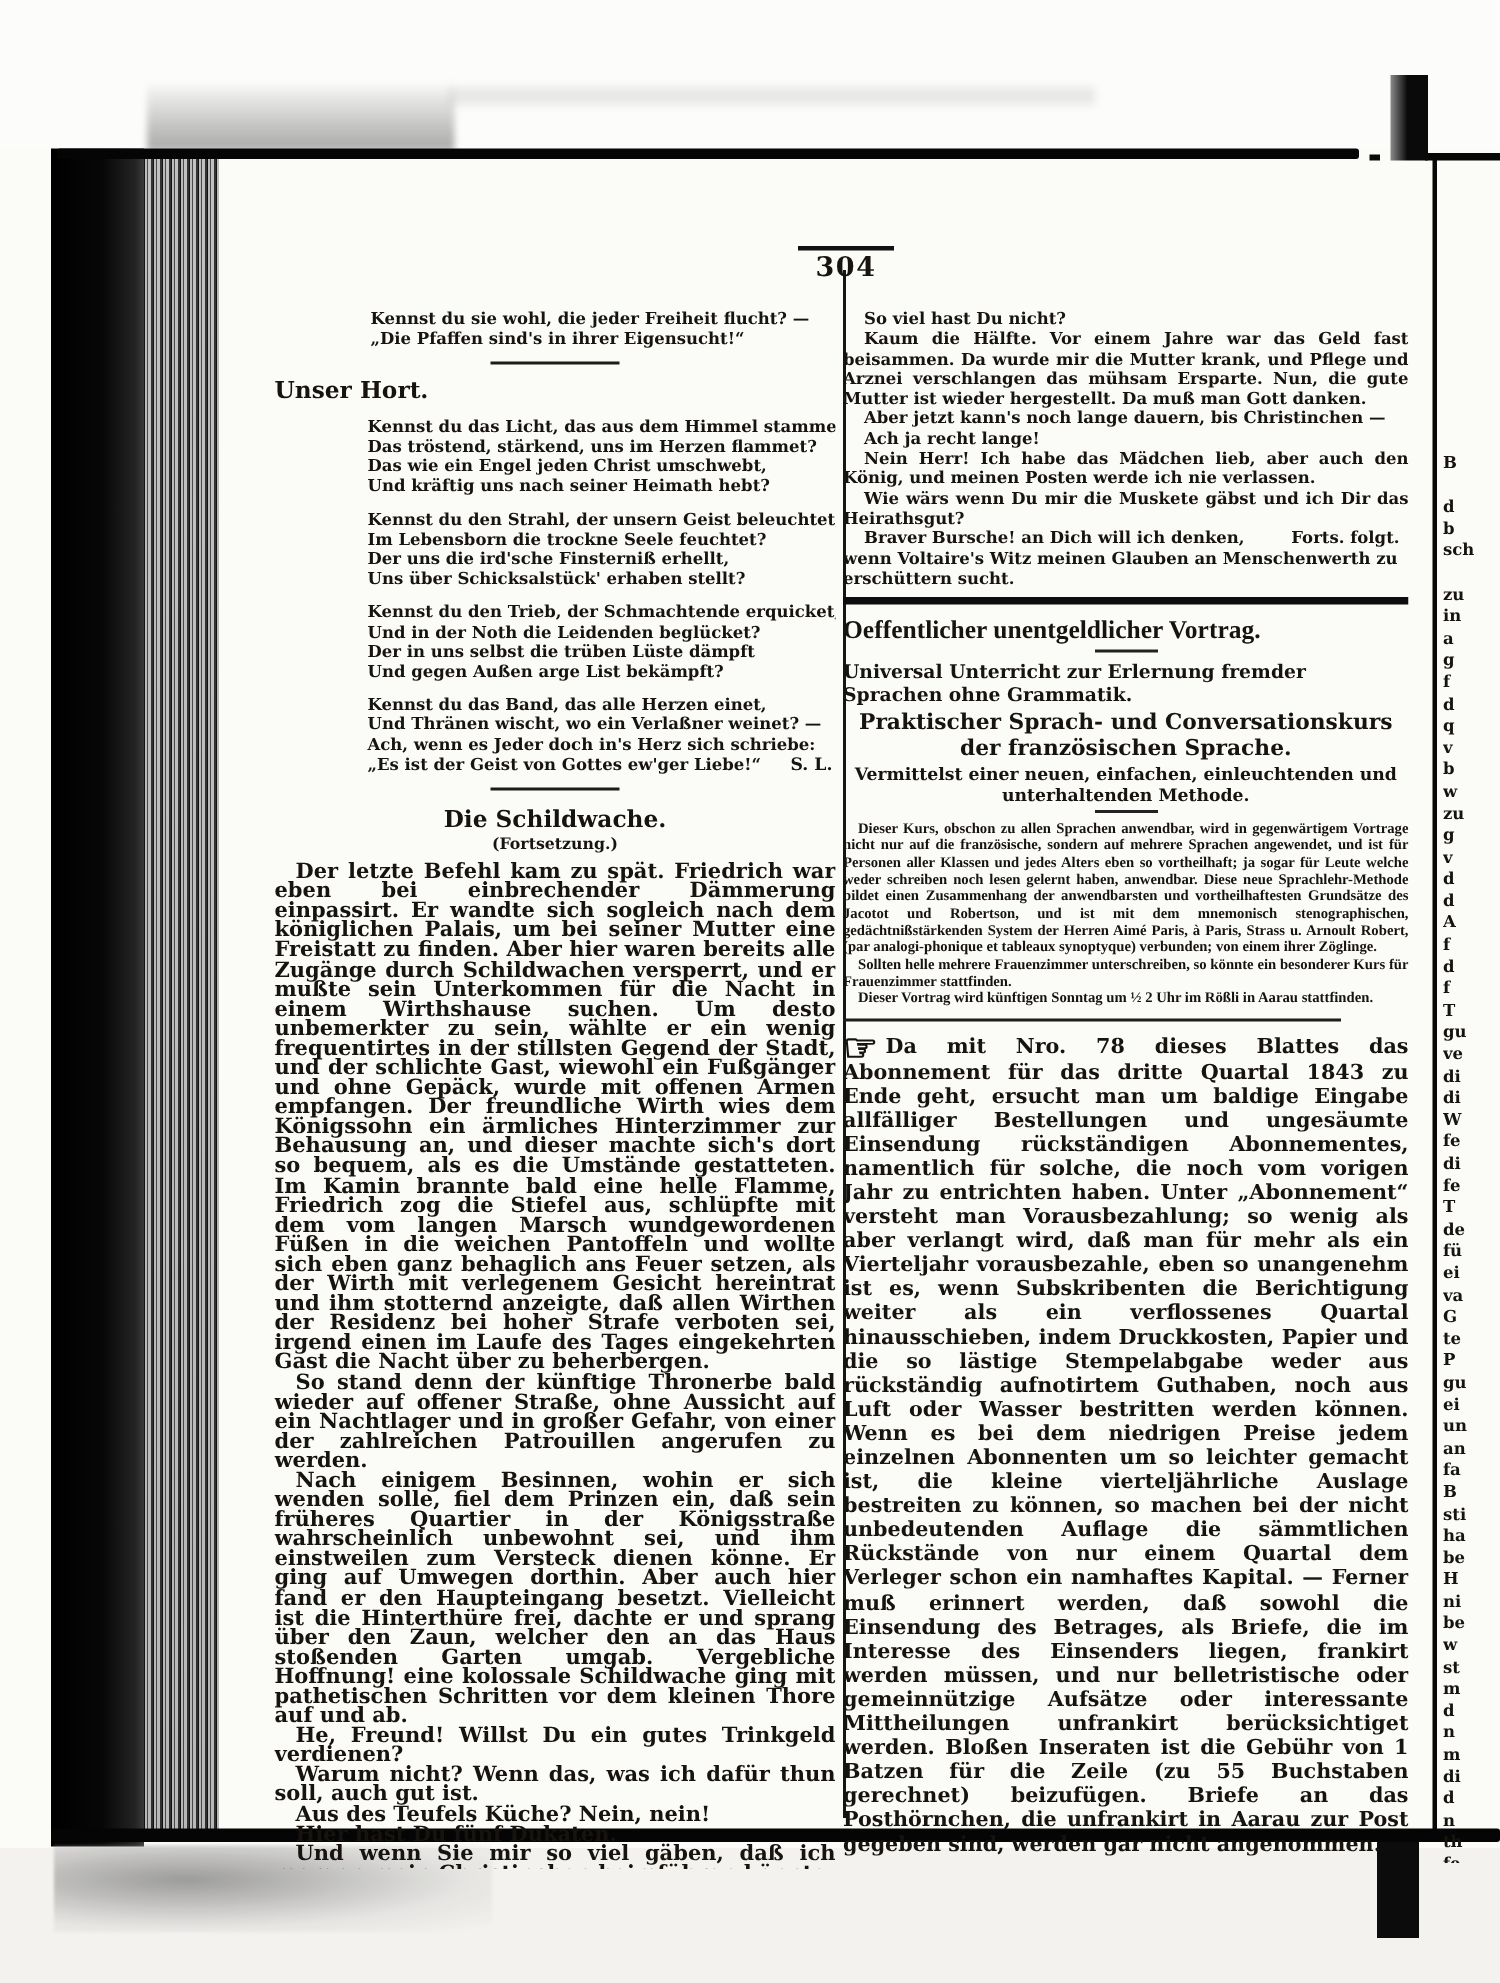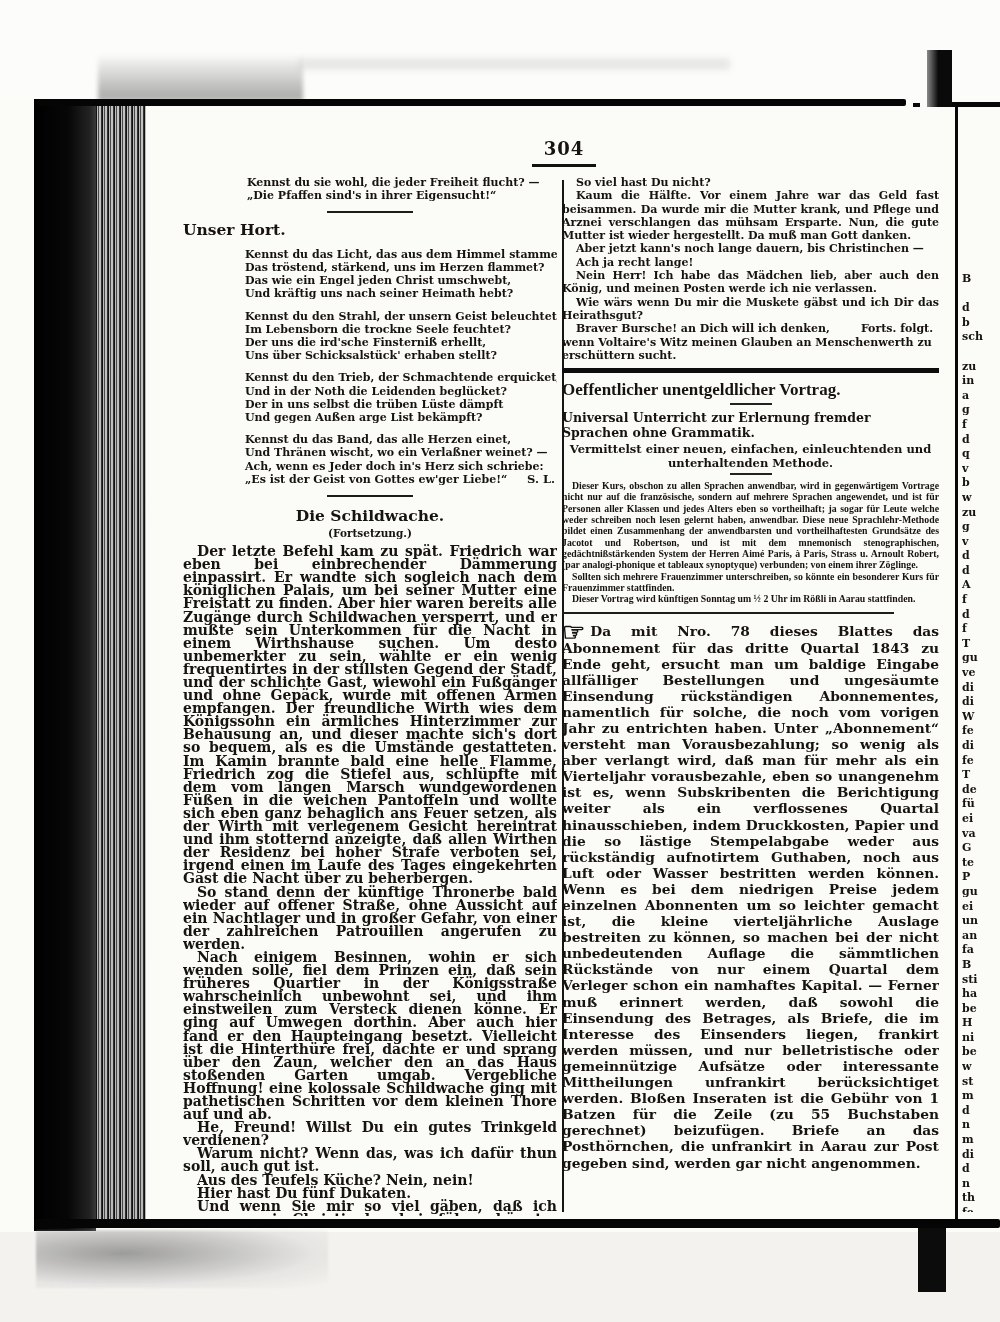--- a/index.html
+++ b/index.html
@@ -4,21 +4,21 @@
 <style>
   html,body{margin:0;padding:0;}
   body{
     position:relative;
     width:1000px;height:1322px;
     background:#fbfbf8;
     overflow:hidden;
     font-family:"DejaVu Serif",serif;
     color:#17130f;
   }
-  .frak{font-family:"DejaVu Serif",serif;font-weight:700;}
+  .frak{font-family:"DejaVu Serif",serif;font-weight:700;margin-top:30px;}
 
   
   .top-band{position:absolute;left:0;top:0;width:1000px;height:99px;background:#fcfcfa;}
   .bottom-band{position:absolute;left:0;top:1232px;width:1000px;height:90px;background:#f3f2ef;}
   .spine-black{position:absolute;left:34px;top:99px;width:62px;height:1132px;
     background:linear-gradient(90deg,#000 0%,#070707 55%,#232323 90%,#3a3a3a 100%);}
   .edge-streaks{position:absolute;left:96px;top:104px;width:50px;height:1122px;
     background:
       repeating-linear-gradient(90deg,rgba(15,15,15,.95) 0 1px,rgba(200,200,200,.85) 1px 2px,
         rgba(70,70,70,.9) 2px 3px,rgba(225,225,225,.7) 3px 5px,rgba(40,40,40,.85) 5px 6px),
@@ -178,27 +178,28 @@
       <p>Nein Herr! Ich habe das Mädchen lieb, aber auch den König, und meinen Posten werde ich nie verlassen.</p>
       <p>Wie wärs wenn Du mir die Muskete gäbst und ich Dir das Heirathsgut?</p>
     </div>
   <p class="dlg-last"><span class="forts">Forts. folgt.</span><span>Braver Bursche! an Dich will ich denken, wenn Voltaire's Witz meinen Glauben an Menschenwerth zu erschüttern sucht.</span></p>
 
   <div class="rule-heavy"></div>
 
   <div class="ad-title">Oeffentlicher unentgeldlicher Vortrag.</div>
   <div class="rule-small"></div>
   <div class="ad-sub1">Universal Unterricht zur Erlernung fremder Sprachen ohne Grammatik.</div>
+  <div class="ad-sub2">Praktischer Sprach- und Conversationskurs der französischen Sprache.</div>
   <div class="ad-sub3">Vermittelst einer neuen, einfachen, einleuchtenden und unterhaltenden Methode.</div>
   <div class="rule-small"></div>
 
   <div class="ad-body">
 
   <p>Dieser Kurs, obschon zu allen Sprachen anwendbar, wird in gegenwärtigem Vortrage nicht nur auf die französische, sondern auf mehrere Sprachen angewendet, und ist für Personen aller Klassen und jedes Alters eben so vortheilhaft; ja sogar für Leute welche weder schreiben noch lesen gelernt haben, anwendbar. Diese neue Sprachlehr-Methode bildet einen Zusammenhang der anwendbarsten und vortheilhaftesten Grundsätze des Jacotot und Robertson, und ist mit dem mnemonisch stenographischen, gedächtnißstärkenden System der Herren Aimé Paris, à Paris, Strass u. Arnoult Robert, (par analogi-phonique et tableaux synoptyque) verbunden; von einem ihrer Zöglinge.</p>
-      <p>Sollten sich mehrere Frauenzimmer unterschreiben, so könnte ein besonderer Kurs für Frauenzimmer stattfinden.</p>
+      <p>Sollten helle mehrere Frauenzimmer unterschreiben, so könnte ein besonderer Kurs für Frauenzimmer stattfinden.</p>
       <p>Dieser Vortrag wird künftigen Sonntag um ½ 2 Uhr im Rößli in Aarau stattfinden.</p>
     </div>
 
   <div class="rule-thin-long"></div>
 
   <div class="notice">
     <span class="hand">☞</span><span>Da mit Nro. 78 dieses Blattes das Abonnement für das dritte Quartal 1843 zu Ende geht, ersucht man um baldige Eingabe allfälliger Bestellungen und ungesäumte Einsendung rückständigen Abonnementes, namentlich für solche, die noch vom vorigen Jahr zu entrichten haben. Unter „Abonnement“ versteht man Vorausbezahlung; so wenig als aber verlangt wird, daß man für mehr als ein Vierteljahr vorausbezahle, eben so unangenehm ist es, wenn Subskribenten die Berichtigung weiter als ein verflossenes Quartal hinausschieben, indem Druckkosten, Papier und die so lästige Stempelabgabe weder aus rückständig aufnotirtem Guthaben, noch aus Luft oder Wasser bestritten werden können. Wenn es bei dem niedrigen Preise jedem einzelnen Abonnenten um so leichter gemacht ist, die kleine vierteljährliche Auslage bestreiten zu können, so machen bei der nicht unbedeutenden Auflage die sämmtlichen Rückstände von nur einem Quartal dem Verleger schon ein namhaftes Kapital. — Ferner muß erinnert werden, daß sowohl die Einsendung des Betrages, als Briefe, die im Interesse des Einsenders liegen, frankirt werden müssen, und nur belletristische oder gemeinnützige Aufsätze oder interessante Mittheilungen unfrankirt berücksichtiget werden. Bloßen Inseraten ist die Gebühr von 1 Batzen für die Zeile (zu 55 Buchstaben gerechnet) beizufügen. Briefe an das Posthörnchen, die unfrankirt in Aarau zur Post gegeben sind, werden gar nicht angenommen.</span>
   </div>
 </div>
 

